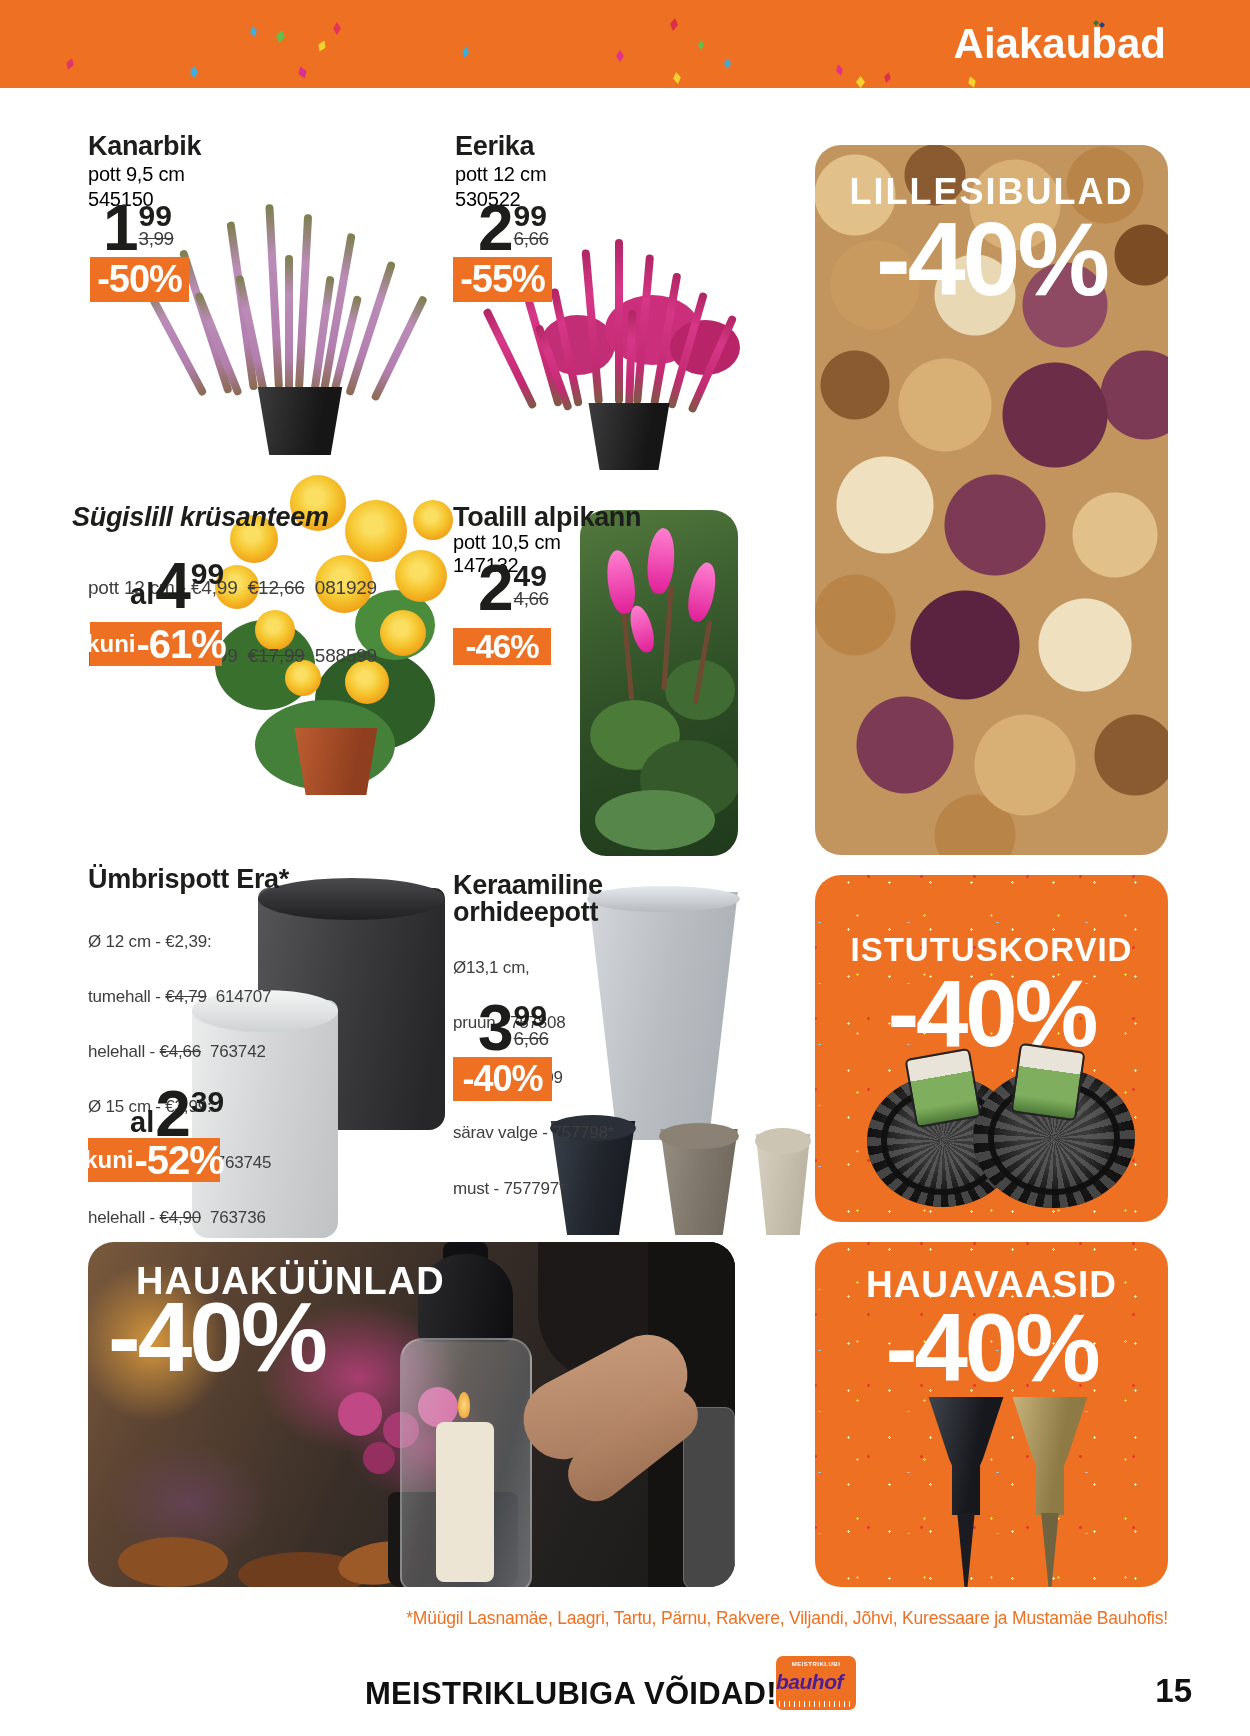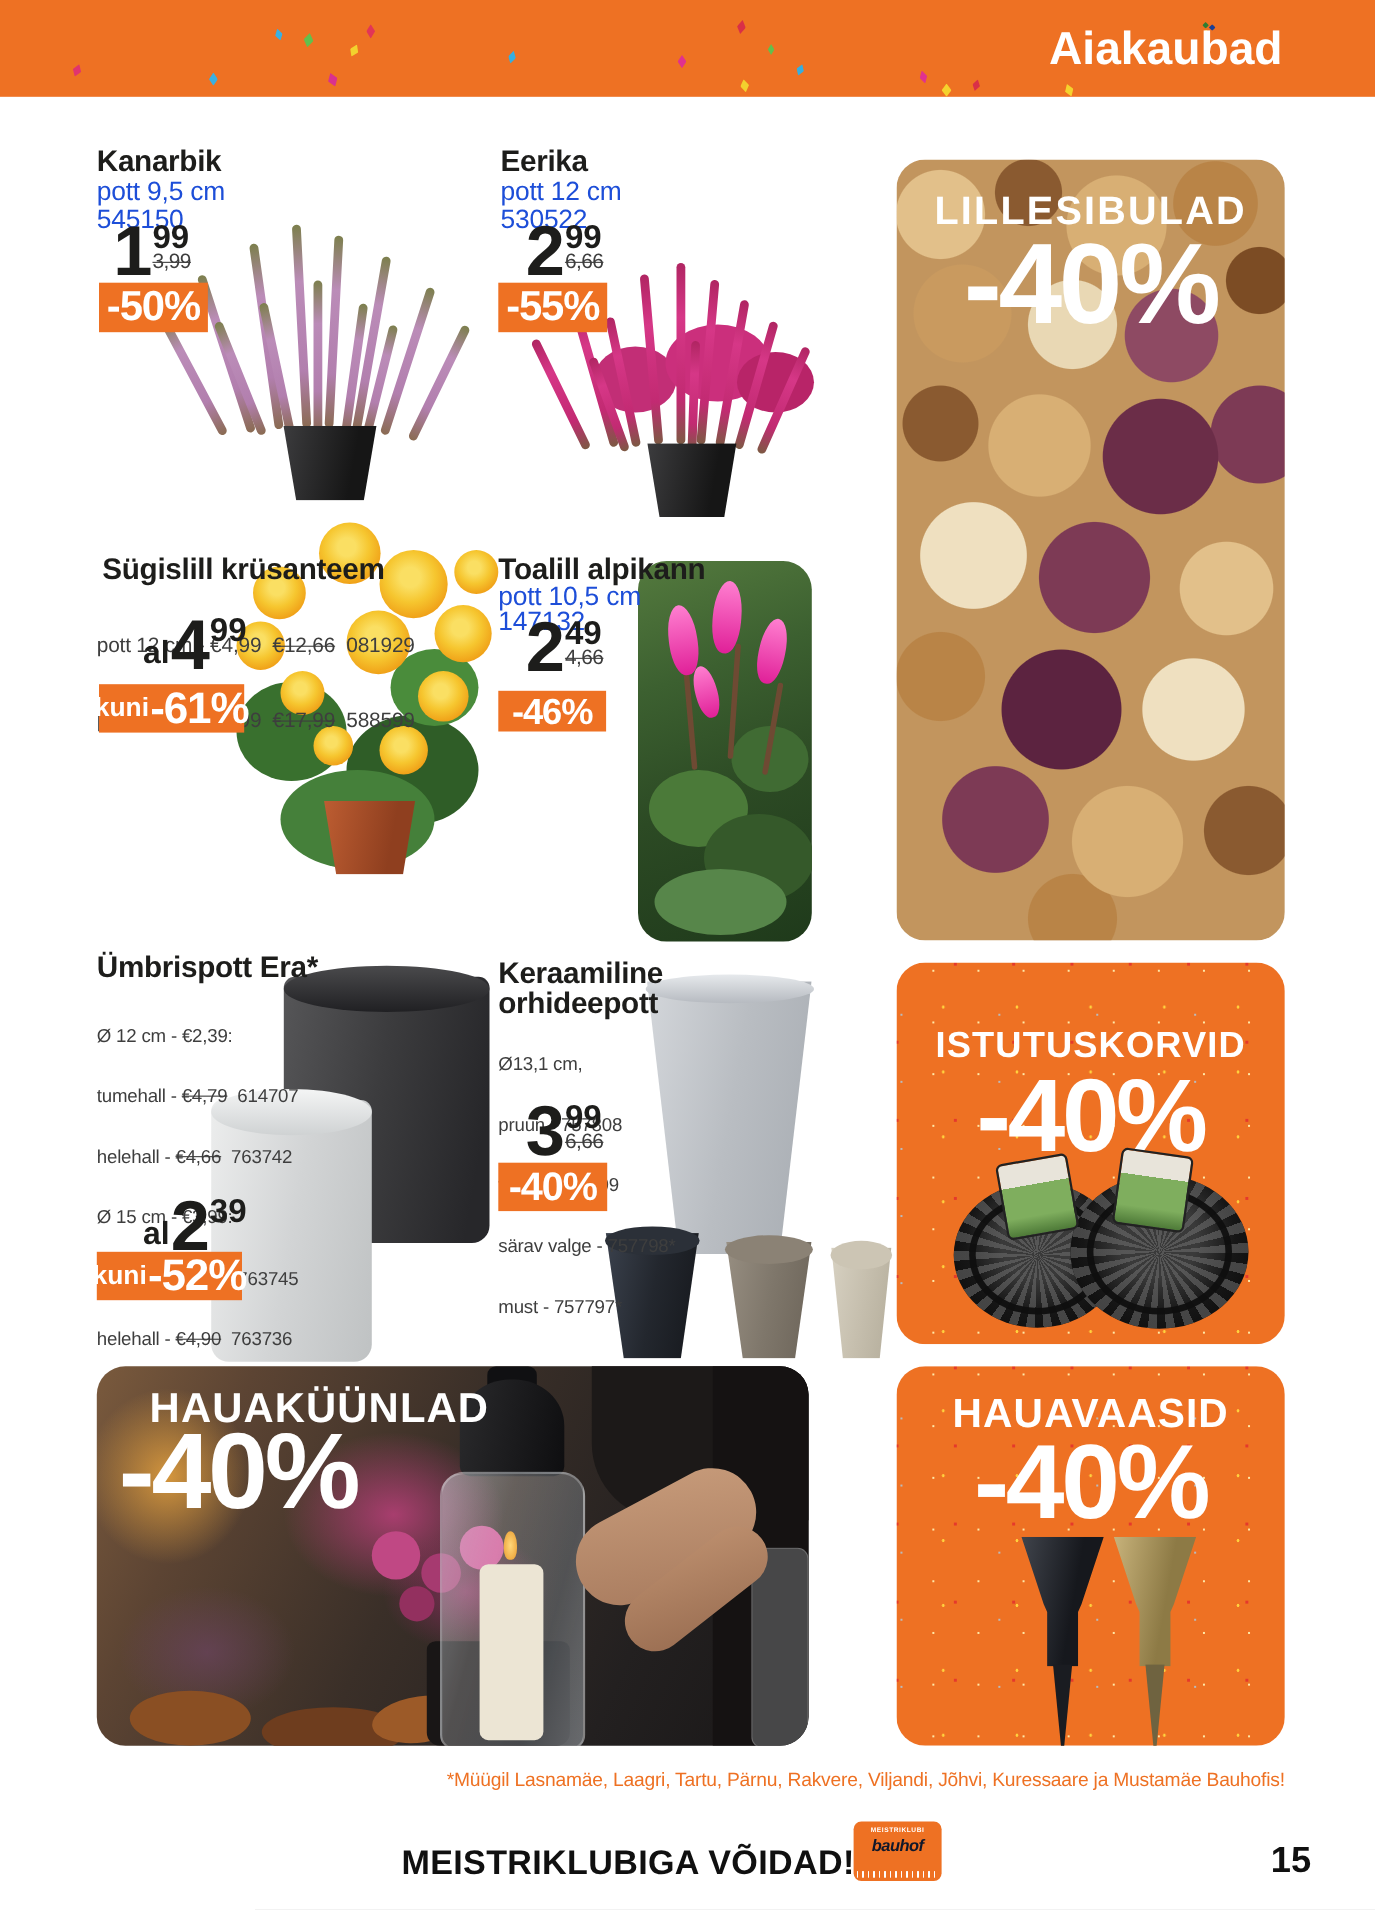--- a/index.html
+++ b/index.html
@@ -5,21 +5,21 @@
   html,body{margin:0;padding:0;background:#e9e9e9;}
   .page{position:relative;width:1250px;height:1736px;margin:0 auto;background:#fff;
         font-family:"Liberation Sans",sans-serif;overflow:hidden;color:#1d1d1b;}
   .abs{position:absolute;}
   
   .header{position:absolute;left:0;top:0;width:1250px;height:88px;background:#ee7123;}
   .hdr-title{position:absolute;right:84px;top:20px;font-size:42px;font-weight:700;color:#fff;letter-spacing:0;}
   .conf{position:absolute;display:block;clip-path:polygon(50% 0,100% 50%,50% 100%,0 50%);}
   
   .ptitle{position:absolute;font-size:27px;font-weight:700;color:#1d1d1b;letter-spacing:-0.3px;}
-  .pspec{position:absolute;font-size:24px;line-height:25px;color:#1d4ed8;letter-spacing:-0.2px;}
+  .pspec{position:absolute;font-size:20px;line-height:25px;color:#000000;letter-spacing:-0.2px;}
   .plines{position:absolute;font-size:17px;line-height:18.4px;color:#3e3e3e;letter-spacing:-0.2px;white-space:pre;}
   .plines.md{font-size:19px;line-height:22.5px;}
   .strike{text-decoration:line-through;}
   
   .price{position:absolute;display:flex;align-items:flex-start;color:#1d1d1b;}
   .price .pfx{font-size:29px;font-weight:700;align-self:flex-end;padding-bottom:3px;margin-right:1px;}
   .price .eur{font-size:64px;font-weight:700;line-height:56px;letter-spacing:-3px;}
   .price .col{display:flex;flex-direction:column;margin-left:3px;padding-top:2px;}
   .price .cent{font-size:30px;font-weight:700;line-height:27px;}
   .price .old{font-size:19px;line-height:20px;color:#3e3e3e;text-decoration:line-through;letter-spacing:-0.5px;}
@@ -101,21 +101,21 @@
   .vase.black .cup{background:linear-gradient(100deg,#41454d,#16181d 60%);}
   .vase.black .spike{background:#1a1c21;}
   .vase.gold .cup{background:linear-gradient(100deg,#c9b47c,#8d7a45 60%);}
   .vase.gold .spike{background:#6f6340;}
   
   .footnote{position:absolute;right:82px;top:1608px;font-size:17.5px;color:#ee7123;letter-spacing:-0.2px;}
   .slogan{position:absolute;left:365px;top:1676px;font-size:31px;font-weight:700;color:#101010;letter-spacing:0.3px;}
   .pageno{position:absolute;right:58px;top:1672px;font-size:33px;font-weight:700;color:#101010;}
   .mlogo{position:absolute;left:776px;top:1656px;width:80px;height:54px;background:#ee7123;border-radius:7px;overflow:hidden;}
   .mlogo .t{position:absolute;left:0;top:5px;width:100%;text-align:center;font-size:6px;font-weight:700;color:#fff;letter-spacing:0.5px;}
-  .mlogo .b{position:absolute;left:0;top:14px;width:100%;text-align:center;font-size:15px;font-weight:700;color:#0f172a;font-style:italic;letter-spacing:-0.5px;}
+  .mlogo .b{position:absolute;left:0;top:14px;width:100%;text-align:left;font-size:21px;font-weight:700;color:#4c1d95;font-style:italic;letter-spacing:-0.5px;}
   .mlogo .ruler{position:absolute;left:3px;bottom:3px;width:74px;height:6px;
       background:repeating-linear-gradient(90deg,#fff 0 1px, transparent 1px 5px);}
 </style>
 </head>
 <body>
 
 <div class="page">
 
   <div class="header">
     <span class="conf" style="left:66px;top:58px;width:8px;height:12px;background:#e0346e;transform:rotate(20deg);"></span>
@@ -214,21 +214,21 @@
     <span class="mum" style="left:150px;top:30px;width:62px;height:62px;"></span>
     <span class="mum" style="left:20px;top:95px;width:44px;height:44px;"></span>
     <span class="mum" style="left:200px;top:80px;width:52px;height:52px;"></span>
     <span class="mum" style="left:120px;top:85px;width:58px;height:58px;"></span>
     <span class="mum" style="left:60px;top:140px;width:40px;height:40px;"></span>
     <span class="mum" style="left:185px;top:140px;width:46px;height:46px;"></span>
     <span class="mum" style="left:218px;top:30px;width:40px;height:40px;"></span>
     <span class="mum" style="left:150px;top:190px;width:44px;height:44px;"></span>
     <span class="mum" style="left:90px;top:190px;width:36px;height:36px;"></span>
   </div>
-  <div class="ptitle" style="left:93px;top:502px;">Sügislill krüsanteem</div>
+  <div class="ptitle" style="left:72px;top:502px;font-style:italic;">Sügislill krüsanteem</div>
   <div class="plines md" style="left:88px;top:532px;">
     <div><span>pott 12 cm - €4,99  </span><span class="strike">€12,66</span><span>  081929</span></div>
     <div><span>pott 19 cm - €6,99  </span><span class="strike">€17,99</span><span>  588599</span></div>
   </div>
   <div class="price" style="left:130px;top:558px;">
     <span class="pfx">al</span>
     <span class="eur">4</span>
     <span class="col">
         <span class="cent">99</span>
       </span>

